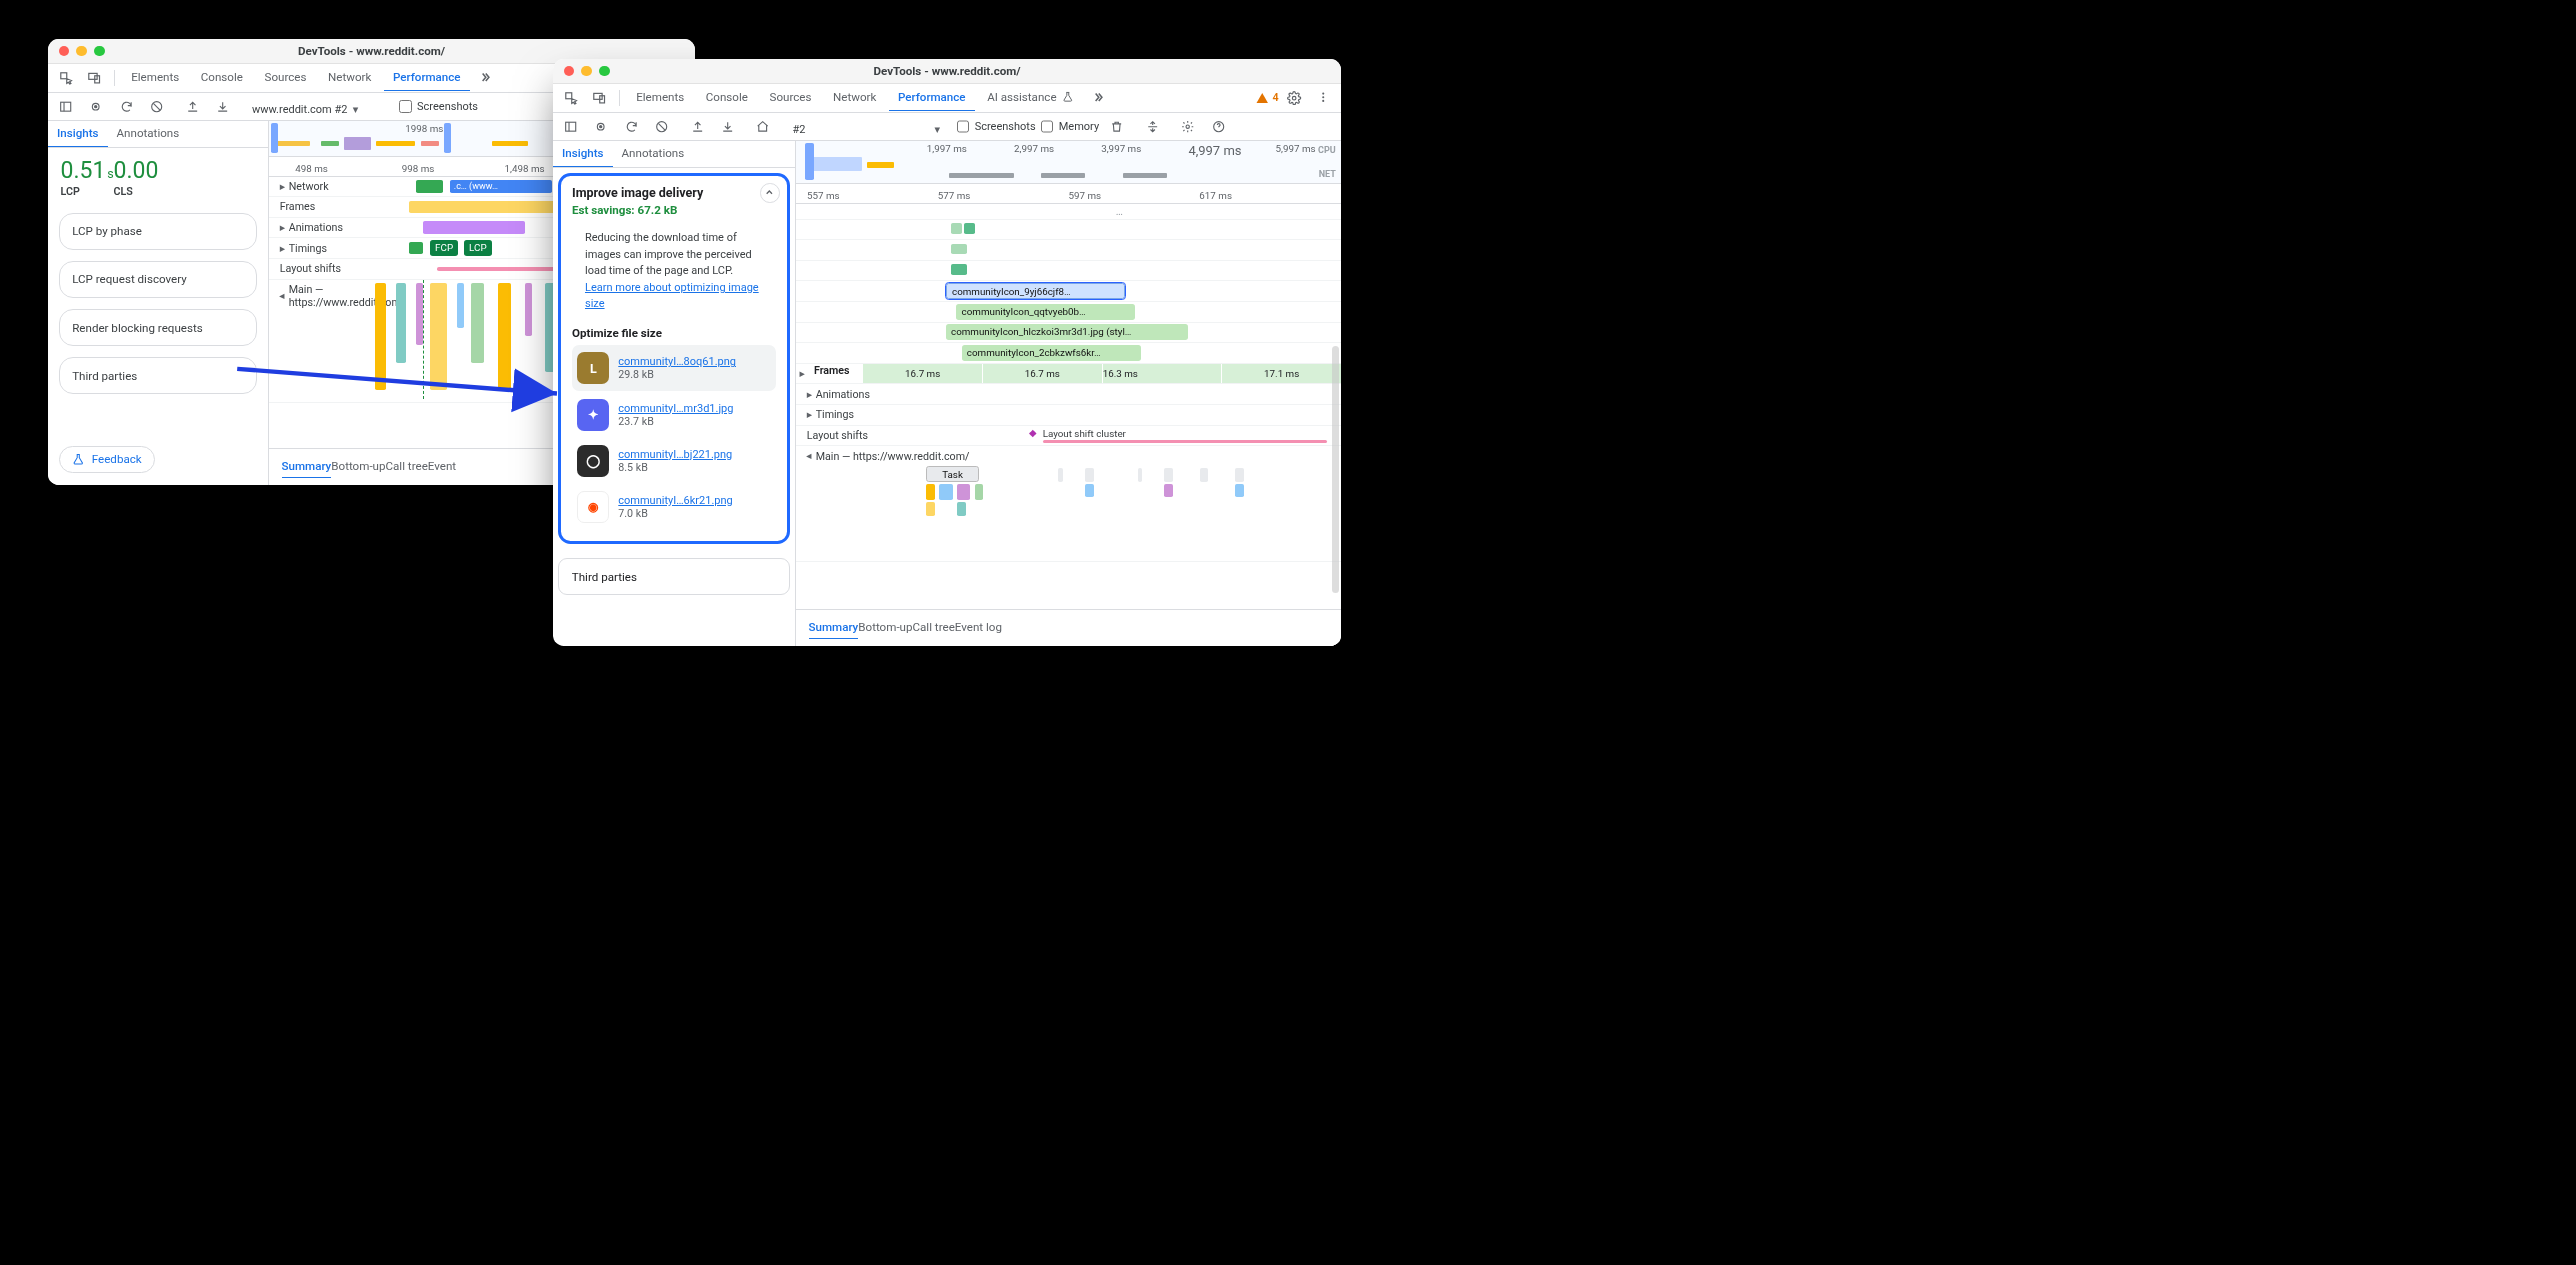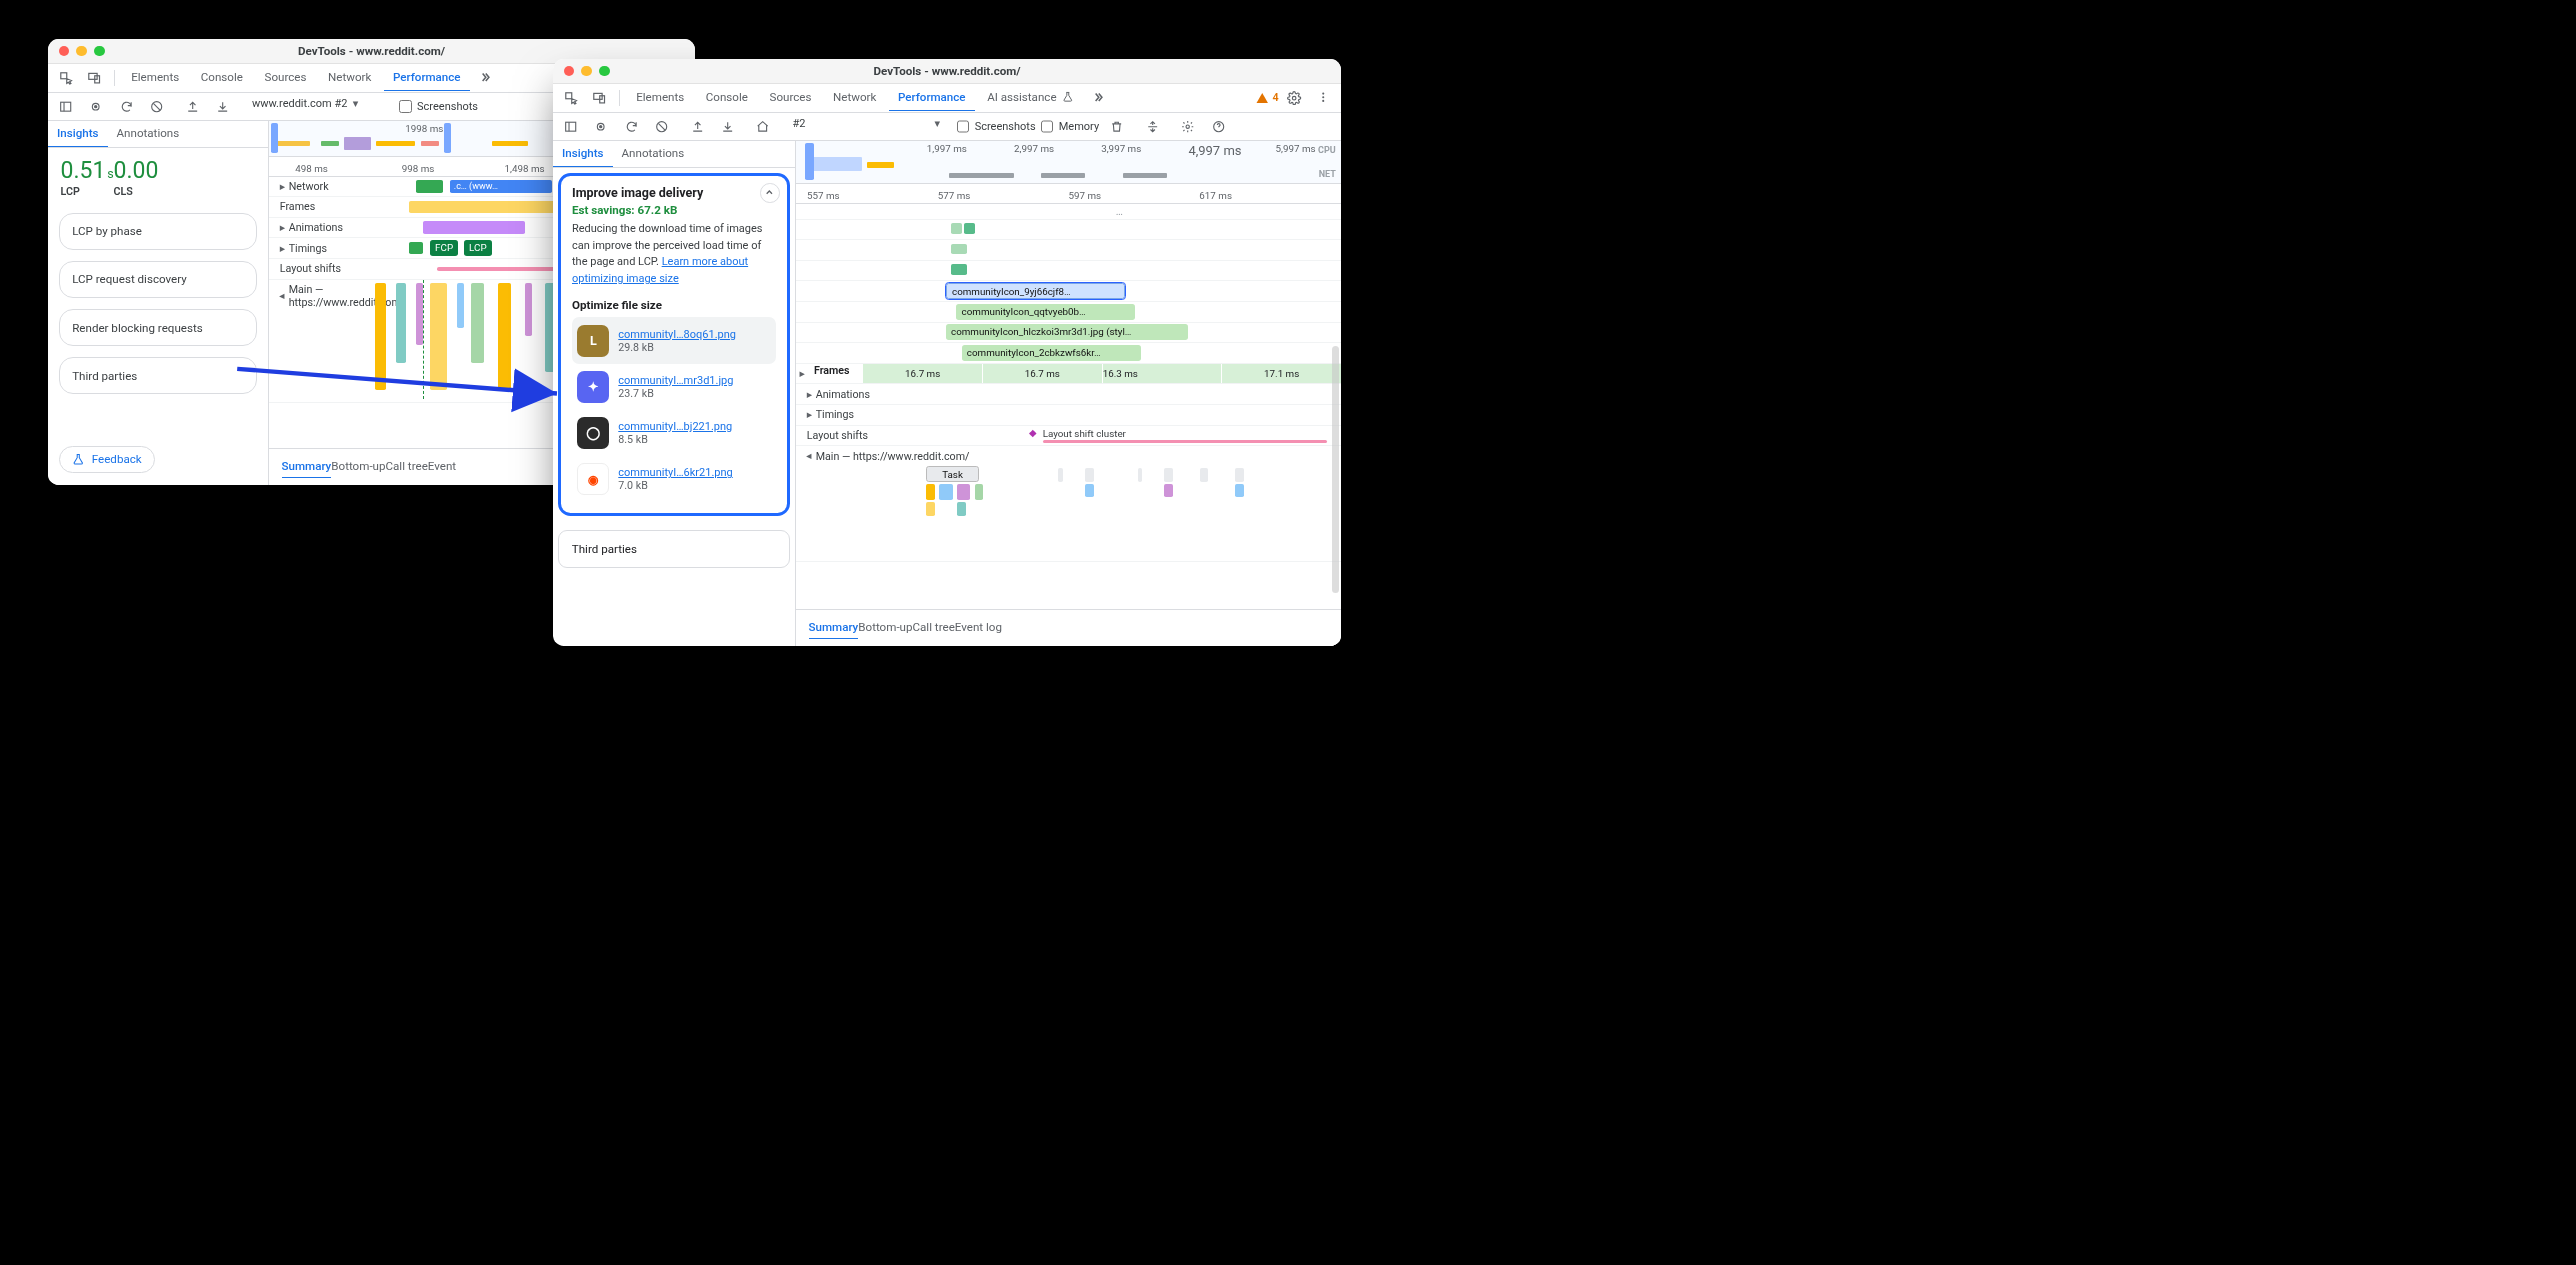--- a/index.html
+++ b/index.html
@@ -35,21 +35,21 @@
  
  .tabstrip{display:flex;align-items:center;height:28.5px;border-bottom:0.9px solid var(--border);padding:0 5.3px;gap:3.6px;background:#fff}
  .tabstrip .sp{flex:1}
  .tbtn{display:flex;align-items:center;justify-content:center;width:25px;height:21.4px;color:#5f6368;border-radius:3.6px}
  .tab{padding:5.3px 9px;color:#5f6368;font-size:11.6px;border-bottom:1.8px solid transparent;white-space:nowrap}
  .tab.active{color:var(--blue);border-bottom-color:var(--blue);font-weight:500}
  .tabstrip .sep{width:0.9px;height:16px;background:var(--border);margin:0 3.6px}
  .warn{color:#e37400;font-weight:600;display:flex;align-items:center;gap:3.6px;font-size:10.7px}
 
  .toolbar2{display:flex;align-items:center;height:28.5px;border-bottom:0.9px solid var(--border);padding:0 5.3px;gap:5.3px;background:#fff;font-size:11px;color:#3c4043}
- .select{display:flex;align-items:flex-start;gap:5.3px;border:0.9px solid transparent;height:21.4px;padding:0 5.3px;border-radius:3.6px;min-width:0}
+ .select{display:flex;align-items:flex-end;gap:5.3px;border:0.9px solid transparent;height:21.4px;padding:0 5.3px;border-radius:3.6px;min-width:0}
  .select .caret{color:#5f6368}
  .chk{display:flex;align-items:flex-end;gap:5.3px}
  .chk input{width:12.5px;height:12.5px;margin:0}
 
  
  .body{flex:1;display:flex;min-height:0}
  .side{width:221px;border-right:0.9px solid var(--border);display:flex;flex-direction:column;background:#fff}
  .side-tabs{display:flex;border-bottom:0.9px solid var(--border)}
  .side-tabs .tab{flex:0 0 auto}
  .metrics{display:flex;padding:9px 12.5px 5.3px}
@@ -86,21 +86,21 @@
 
  .bottomtabs{display:flex;border-top:0.9px solid var(--border);padding:7.1px 12.5px;font-size:11.6px;background:#fff}
  .bottomtabs .tab{padding:3.6px 0;border-bottom:1.8px solid transparent}
  .bottomtabs .tab.active{color:var(--blue);border-bottom-color:var(--blue);font-weight:500}
 
  
  .insight-wrap{width:243px;border-right:0.9px solid var(--border);display:flex;flex-direction:column}
  .insight-box{margin:5.3px;border:3.6px solid var(--blue2);border-radius:12.5px;padding:9px 10.7px 10.7px;position:relative}
  .insight-box h3{margin:0 0 3.6px;font-size:12.5px;font-weight:700}
  .savings{color:var(--green);font-weight:700;font-size:11.6px;margin-bottom:4px}
- .insight-box p{margin:0;font-size:11px;color:#3c4043;line-height:1.5}
+ .insight-box p{margin:13px;font-size:11px;color:#3c4043;line-height:1.5}
  .insight-box a{color:var(--blue);text-decoration:underline}
  .collapse{position:absolute;right:7.1px;top:7.1px;width:19.6px;height:19.6px;border:0.9px solid var(--border);border-radius:50%;display:flex;align-items:center;justify-content:center;color:#5f6368}
  .subhead{margin:10.7px 0 5.3px;font-weight:700;font-size:11.6px}
  .file-row{display:flex;gap:9px;padding:7.1px 5.3px;border-radius:7.1px;align-items:center}
  .file-row.hi{background:#f1f3f4}
  .thumb{width:32px;height:32px;border-radius:7.1px;display:flex;align-items:center;justify-content:center;color:#fff;font-weight:700;font-size:12.5px;flex-shrink:0}
  .file-row .fn{color:var(--blue);text-decoration:underline;font-size:11px;white-space:nowrap;overflow:hidden;text-overflow:ellipsis}
  .file-row .sz{color:#5f6368;font-size:10.7px}
  .third{margin:9px 5.3px;border:0.9px solid var(--border);border-radius:9px;padding:10.7px 12.5px;font-size:11.6px}
 

